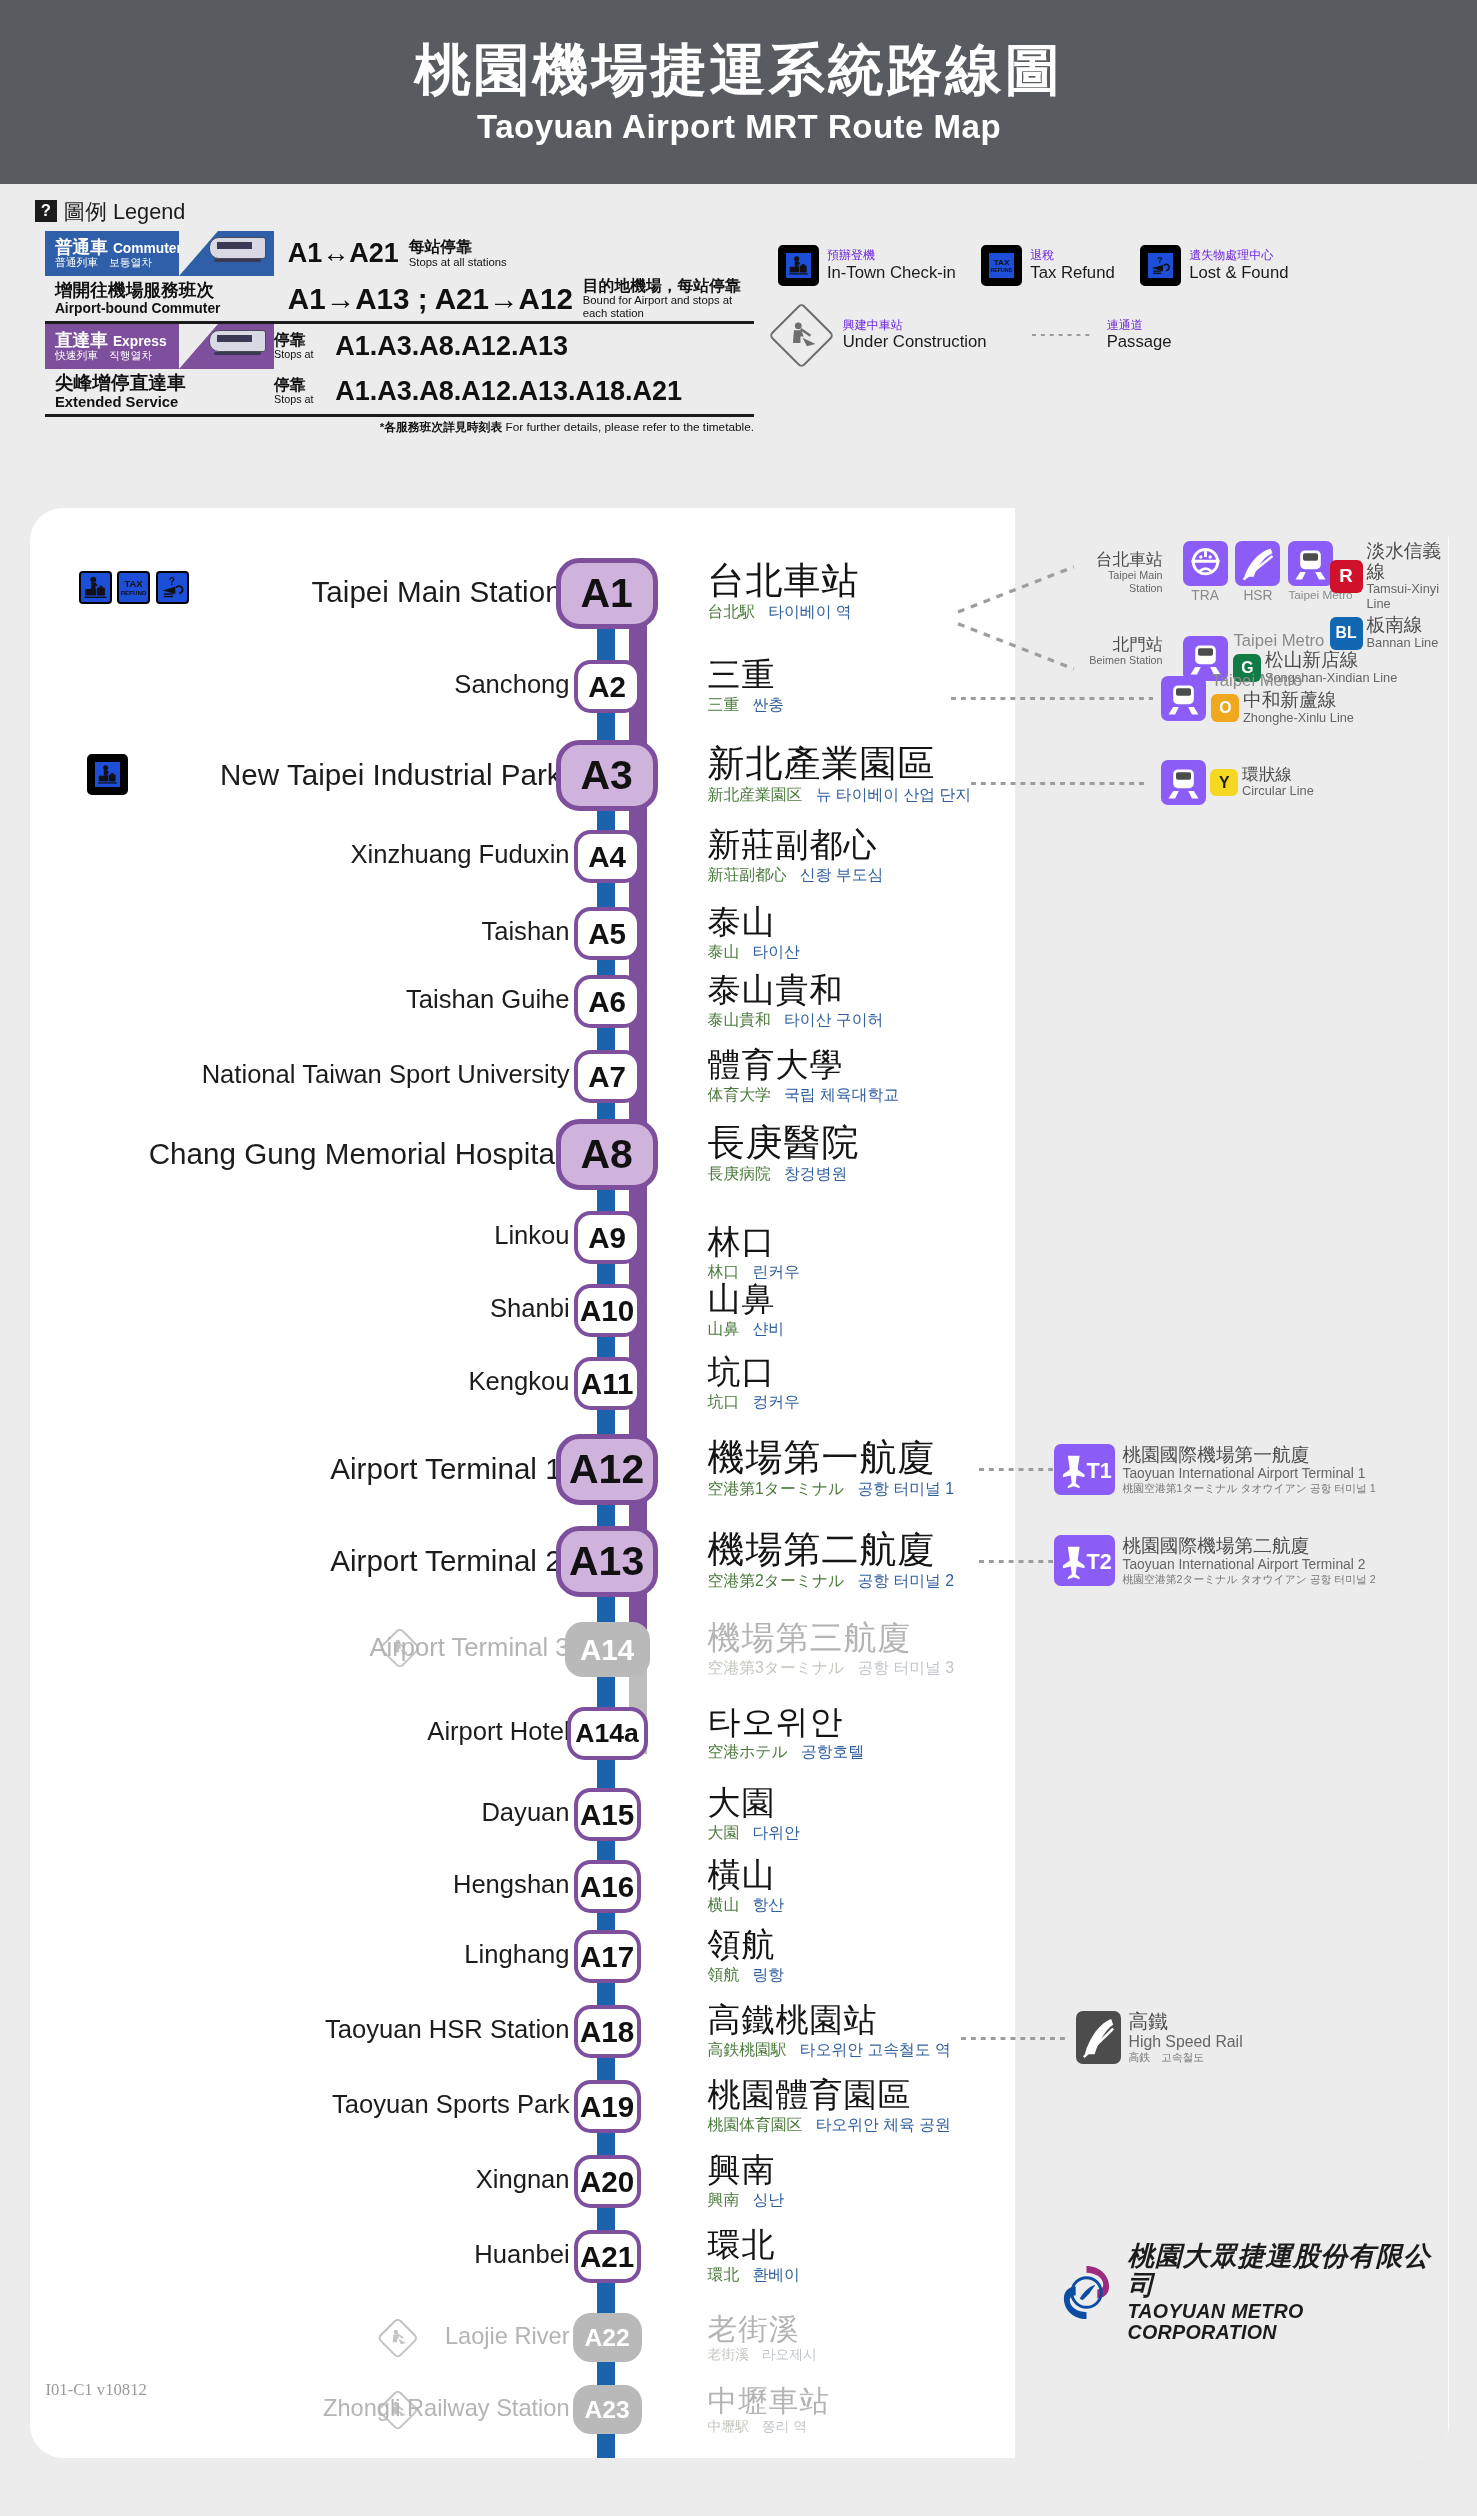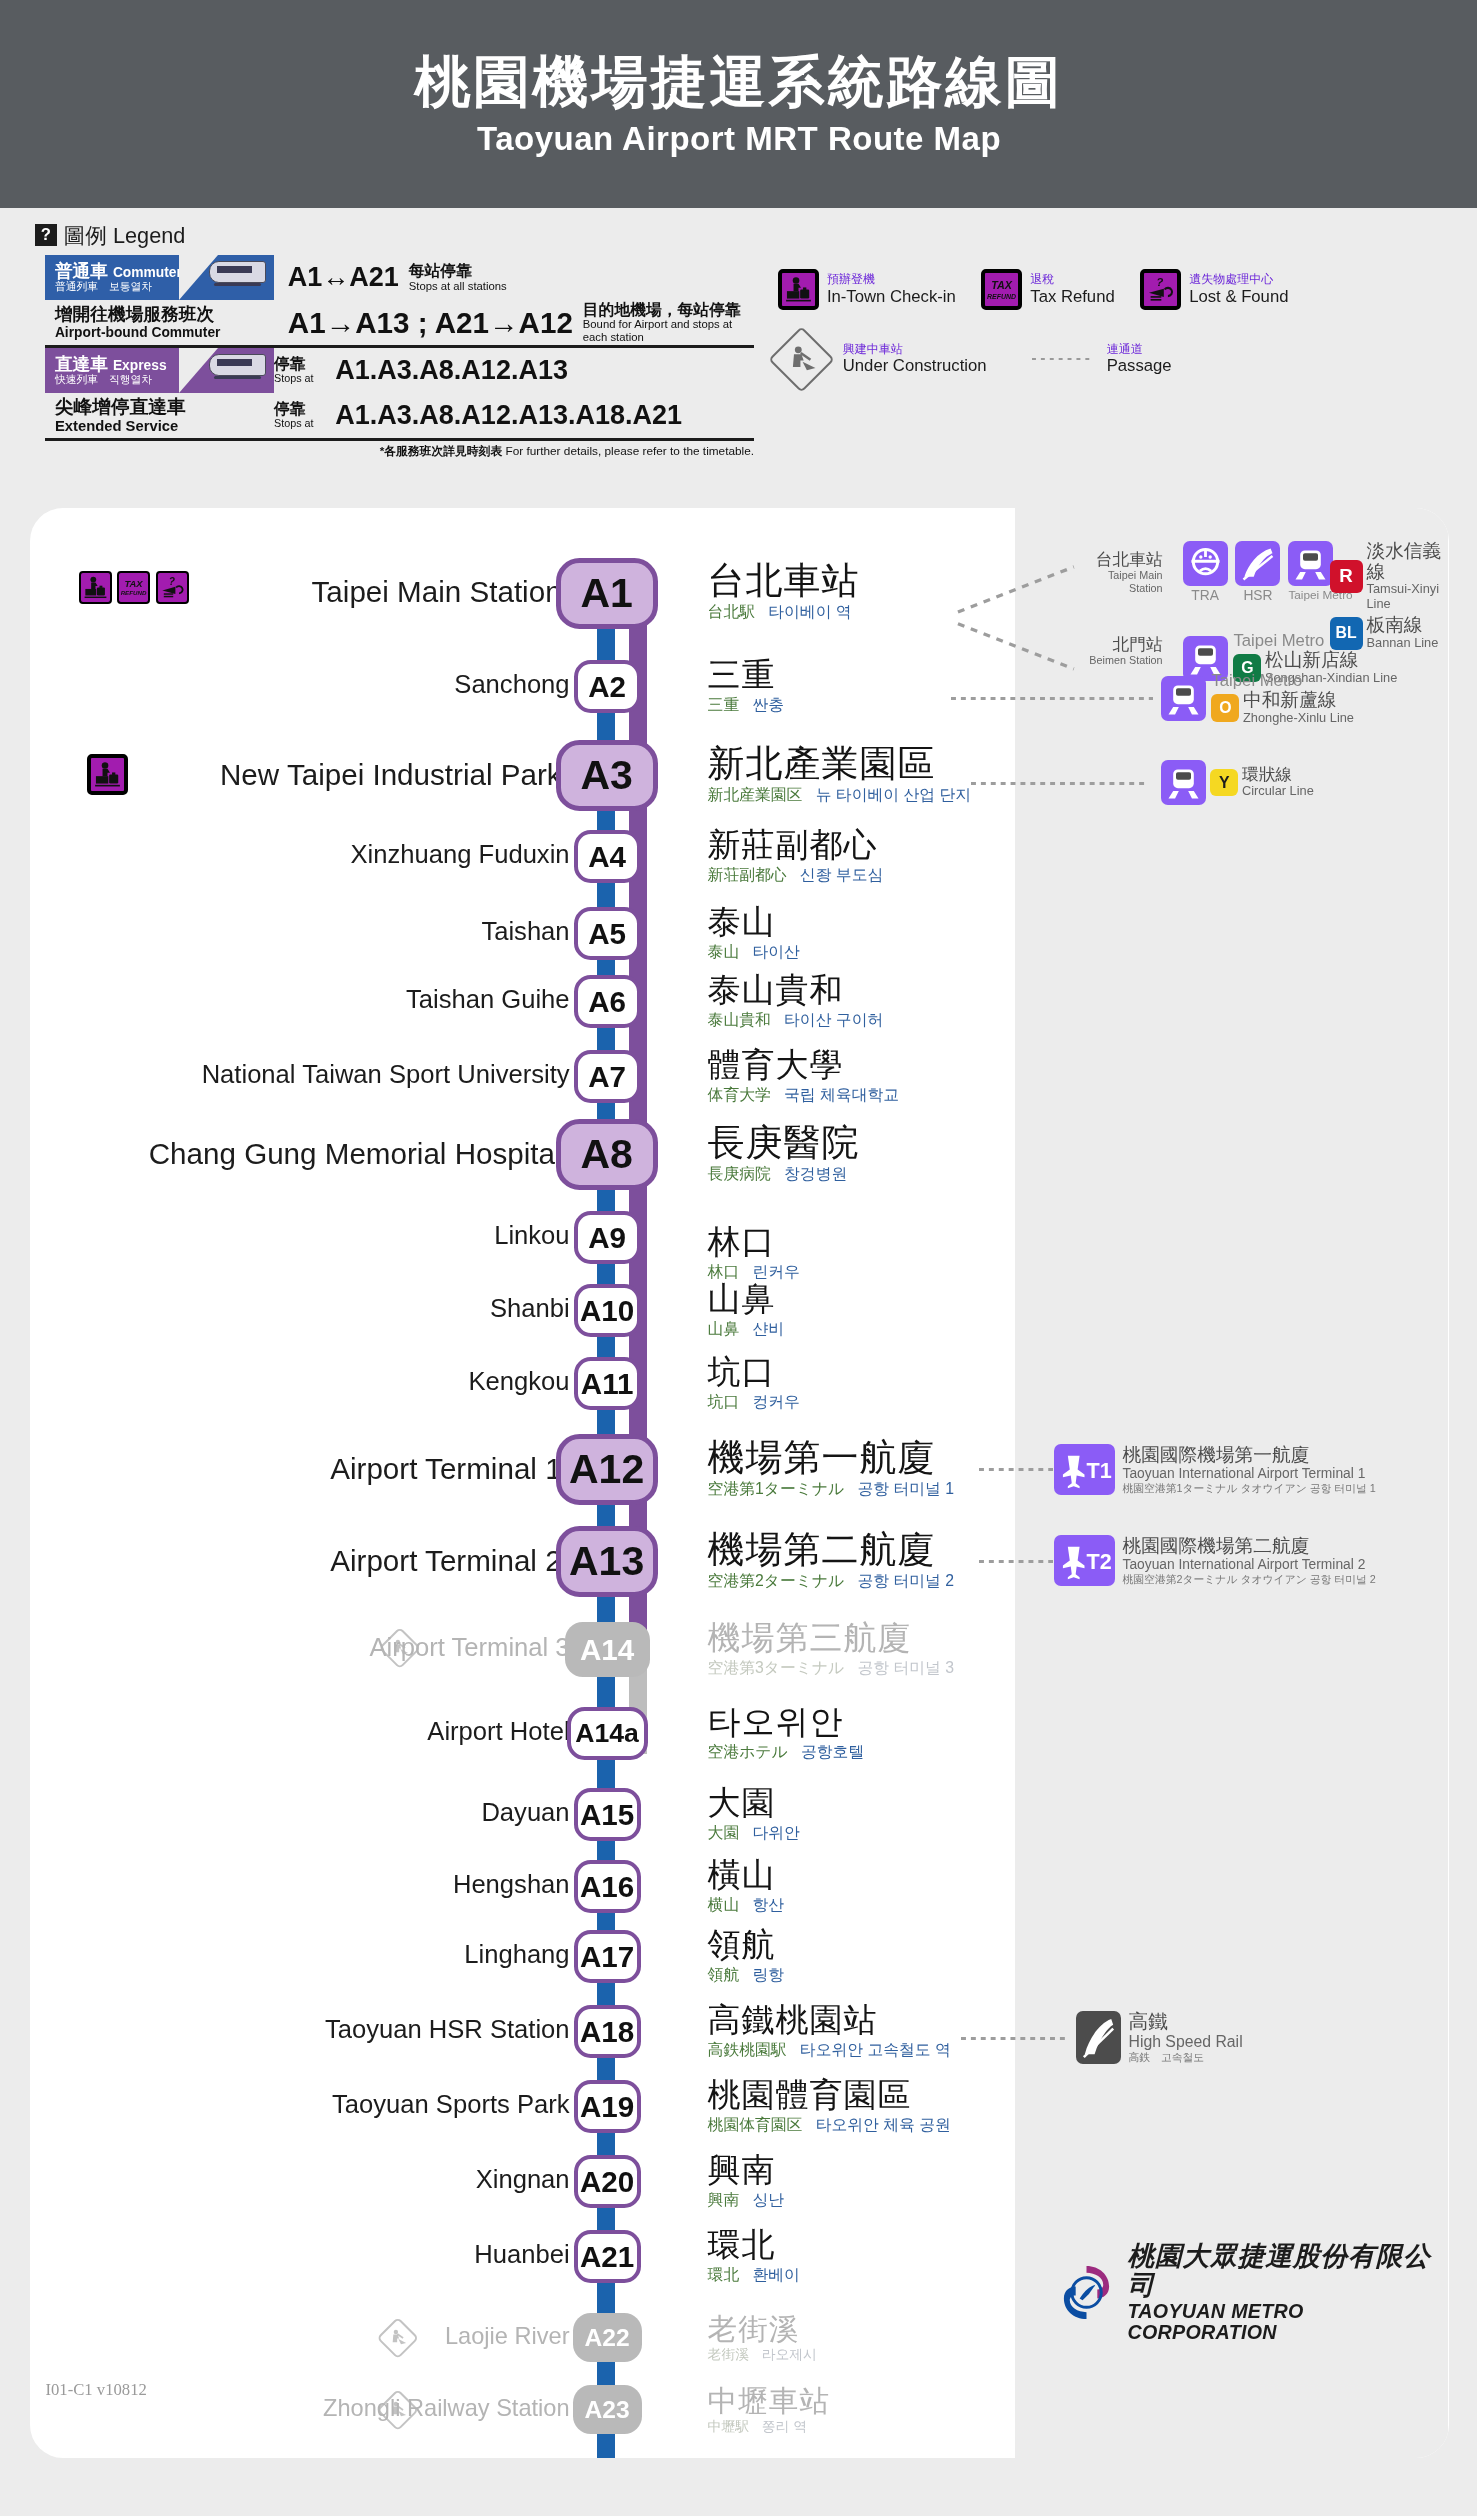--- a/index.html
+++ b/index.html
@@ -5,21 +5,21 @@
   * { box-sizing: border-box; margin: 0; padding: 0; }
   html, body {
     width: 1478px; height: 2517px;
     background: #ececec;
     font-family: "Liberation Sans", "DejaVu Sans", sans-serif;
     overflow: hidden;
   }
 
   
   #header {
-    width: 1478px; height: 208px;
+    width: 1478px; height: 184px;
     background: #585c60;
     display: flex; flex-direction: column;
     align-items: center; justify-content: center;
   }
   #header .zh {
     color: #ffffff; font-size: 56px; font-weight: bold;
     letter-spacing: 3px; line-height: 1.15;
   }
   #header .en {
     color: #ffffff; font-size: 33px; font-weight: bold;
@@ -107,22 +107,22 @@
   .fac-txt .e { font-size: 16.7px; color: #1c1c1c; line-height: 1.15; }
   #fac-row2 { display: flex; align-items: center; margin-top: 25.6px; }
   .dots-legend {
     width: 61px; height: 2px; margin: 0 13.8px 0 19.7px;
     background-image: linear-gradient(to right,#9a9a9a 50%, transparent 50%);
     background-size: 8.9px 2px; background-repeat: repeat-x;
   }
 
   
   .ibox {
-    width: 41px; height: 41px; border: 4px solid #000000; border-radius: 4.9px;
-    background: #a21caf; position: relative; flex: none; font-style: italic;
+    width: 41px; height: 41px; border: 8px solid #000000; border-radius: 4.9px;
+    background: #1d4ed8; position: relative; flex: none;
   }
   .ibox.sm { width: 33px; height: 33px; border-width: 2px; border-radius: 3.9px; }
   .ibox svg { width: 100%; height: 100%; display: block; }
   .diamond {
     width: 47px; height: 47px; border: 2.5px solid #6e6e6e;
     transform: rotate(45deg); position: relative; flex: none;
     border-radius: 4.9px;
   }
   .diamond .inner { transform: rotate(-45deg); width: 100%; height: 100%; }
   .diamond.sm { width: 29.6px; height: 29.6px; border-width: 2px; border-color: #c3c3c3; }

